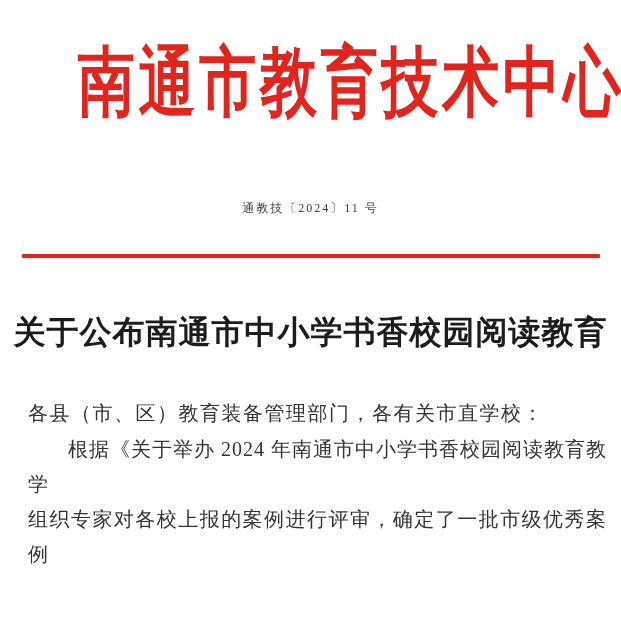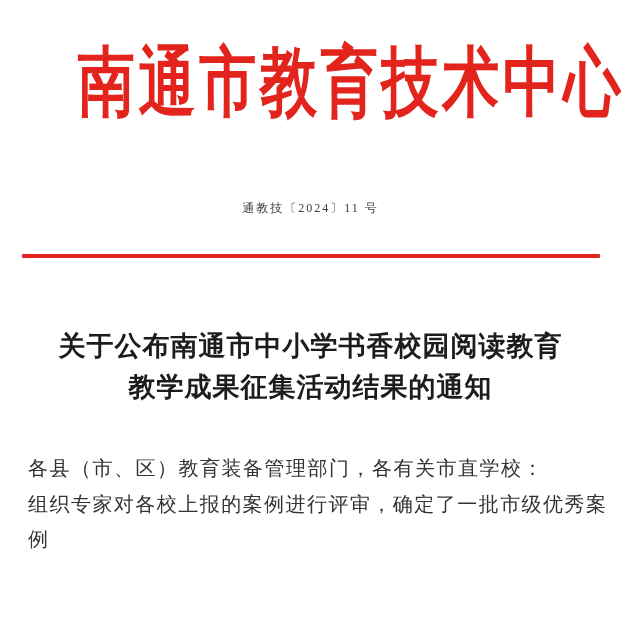--- a/index.html
+++ b/index.html
@@ -43,23 +43,23 @@
   
   .red-divider {
     width: 578px;
     height: 4px;
     margin: 34px auto 0 auto;
     background: var(--accent_red, #e2241c);
     border-radius: 1px;
   }
   
   .doc-title {
-    margin-top: 68px;
+    margin-top: 54px;
     text-align: center;
-    font-size: 27px;
+    font-size: 32px;
     font-weight: 700;
     color: var(--title_text, #1c1c1c);
     line-height: 41px;
     letter-spacing: 1px;
   }
   
   .doc-body {
     margin-top: 44px;
     padding: 0 14px 0 28px;
     font-size: 20px;
@@ -90,22 +90,22 @@
 <div class="page">
 
   <div class="org-name">南通市教育技术中心</div>
 
   <div class="doc-number">通教技〔2024〕11 号</div>
 
   <div class="red-divider"></div>
 
   <div class="doc-title">
     <div>关于公布南通市中小学书香校园阅读教育</div>
-    <div>教学成果征集活动结果的通知</div>
   </div>
 
   <div class="doc-body">
     <div class="body-line wrap">各县（市、区）教育装备管理部门，各有关市直学校：</div>
+    <div class="body-line justify indent">根据《关于举办 2024 年南通市中小学书香校园阅读教育教学</div>
     <div class="body-line justify">组织专家对各校上报的案例进行评审，确定了一批市级优秀案例</div>
 
   </div>
 
 </div>
 
 </body></html>

